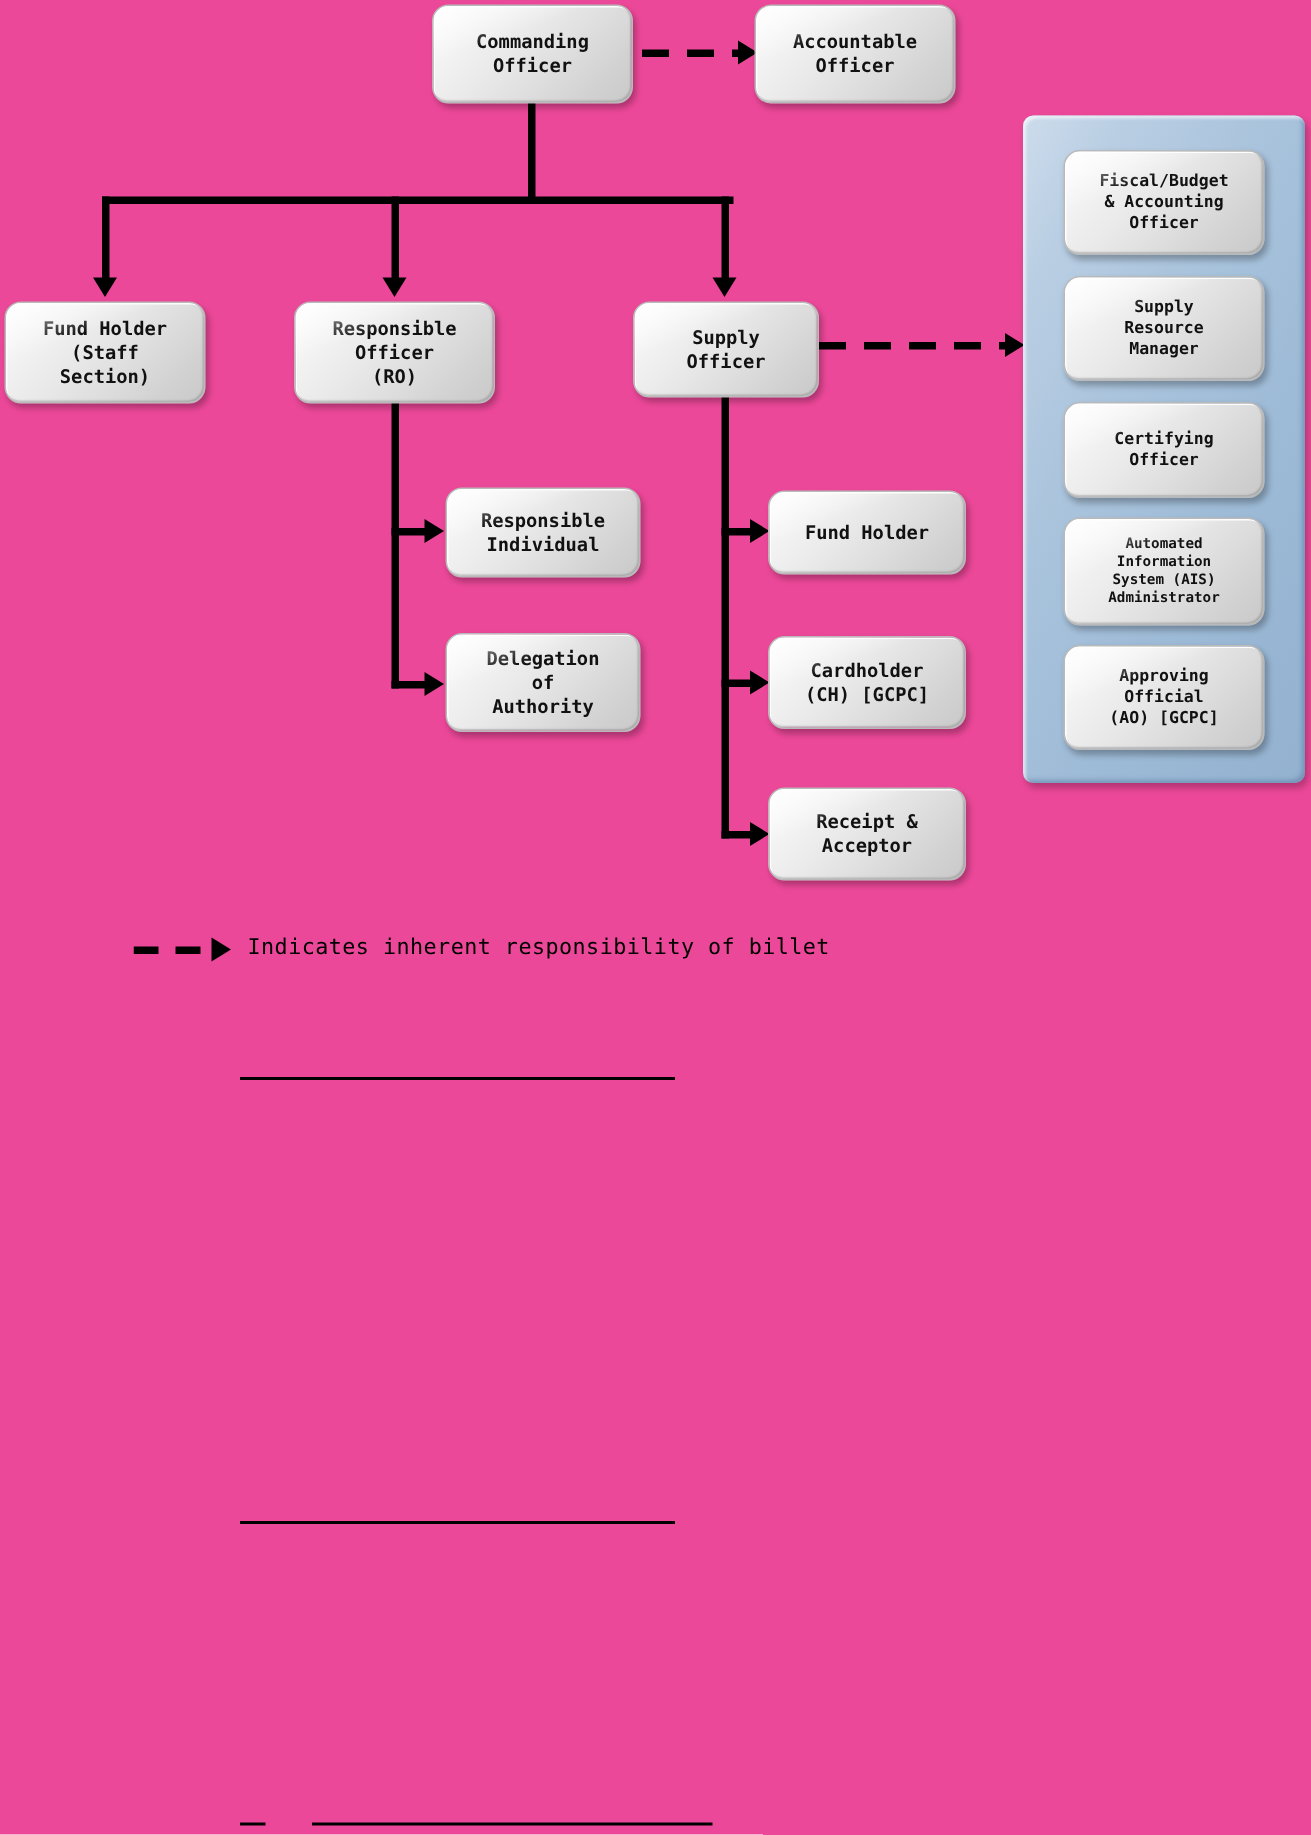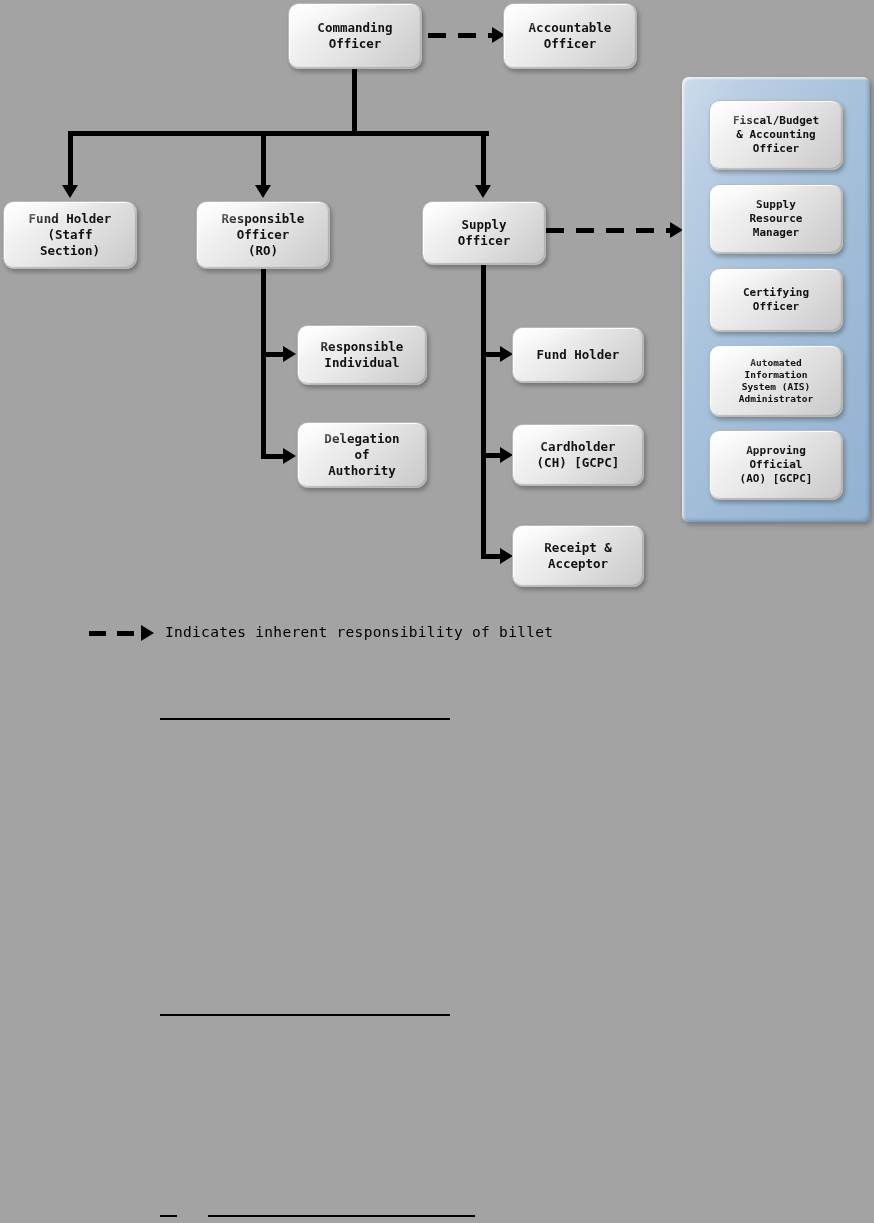--- a/index.html
+++ b/index.html
@@ -10,21 +10,21 @@
   }
   body {
     font-family: "DejaVu Sans Mono", "Liberation Mono", monospace;
     color: #000000;
   }
   #page {
     position: relative;
     width: 874px;
     height: 1223px;
     overflow: hidden;
-    background: #a3a3a3;
+    background: #ec4899;
   }
 
   
   .node {
     position: absolute;
     box-sizing: border-box;
     border-radius: 11px;
     background:
       linear-gradient(135deg,
         #fdfdfd 0%,

